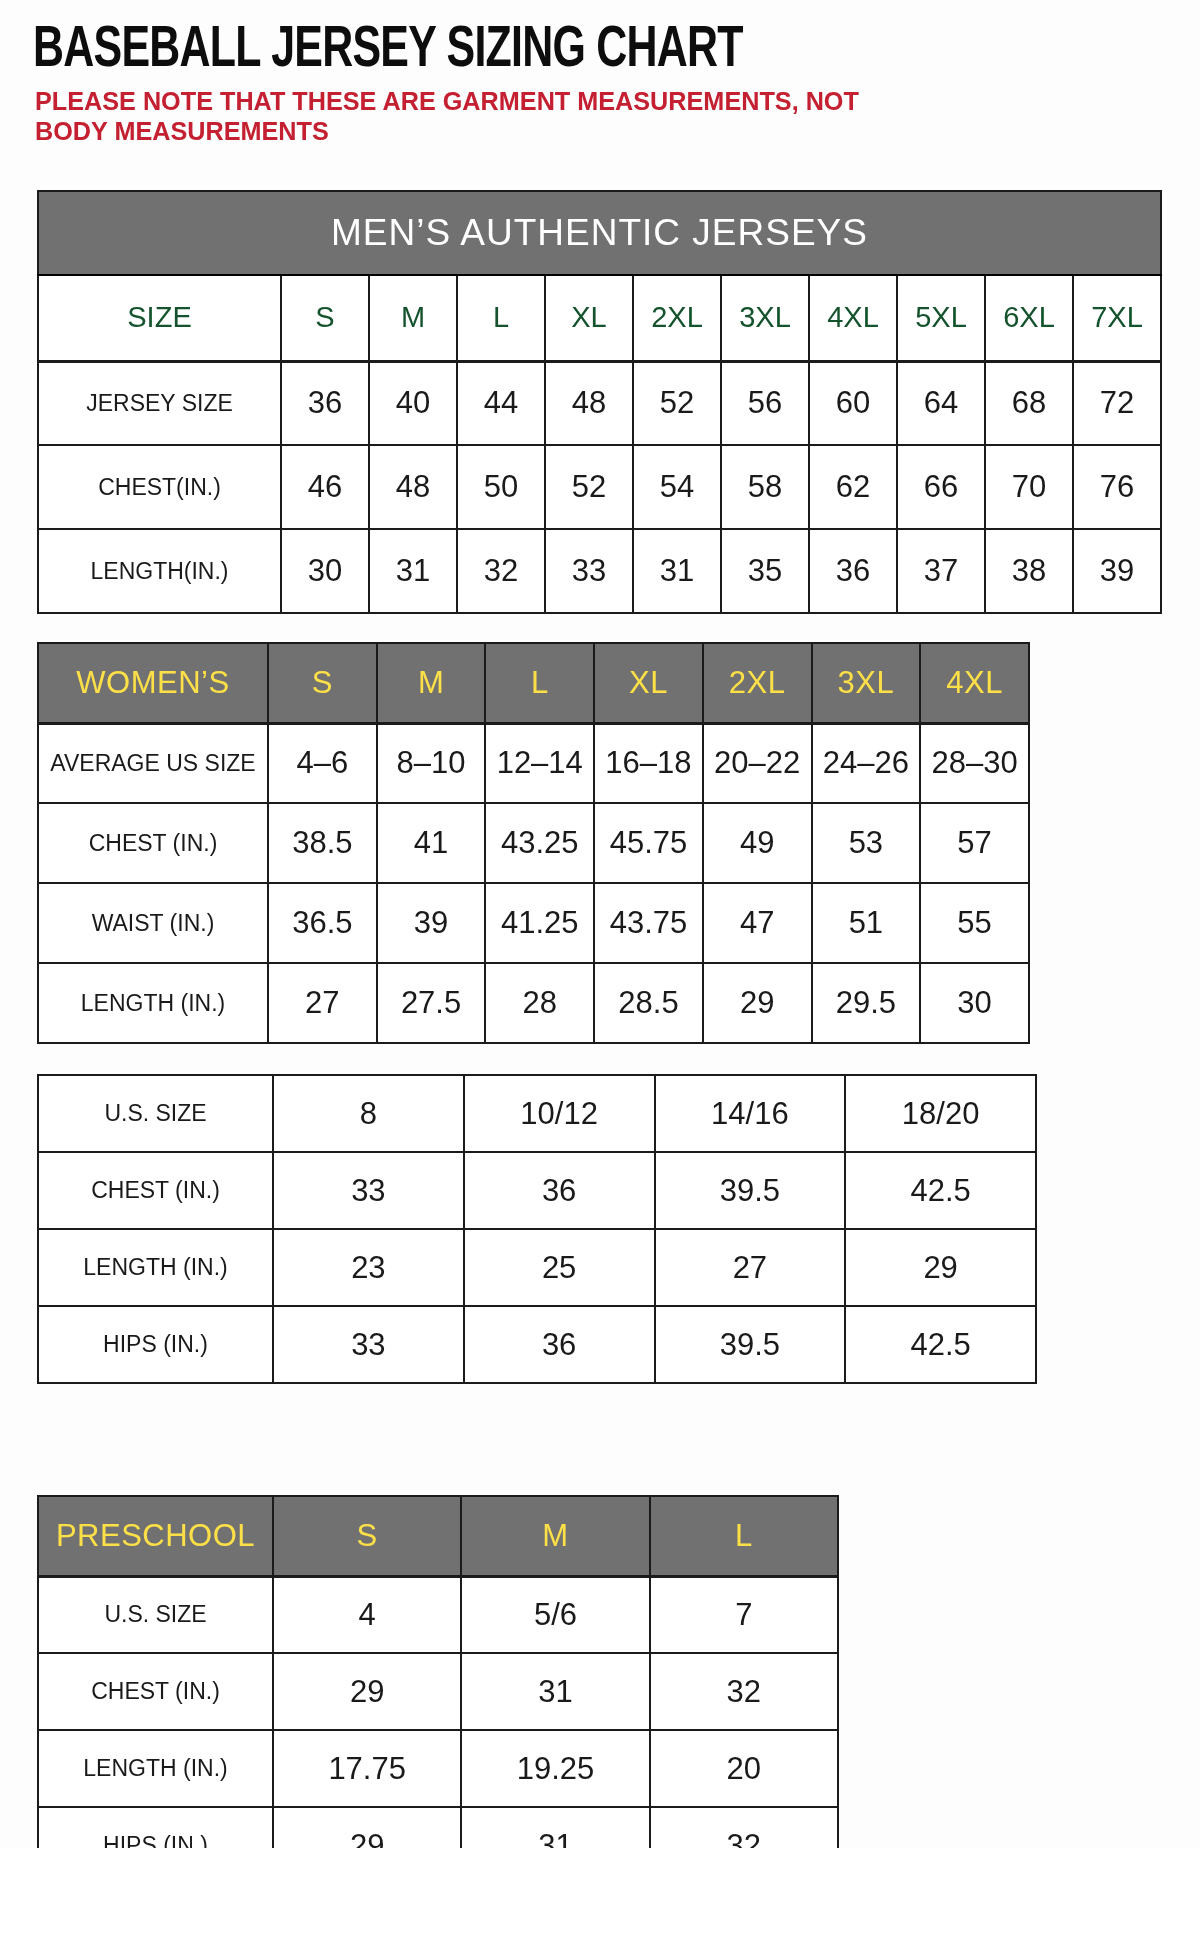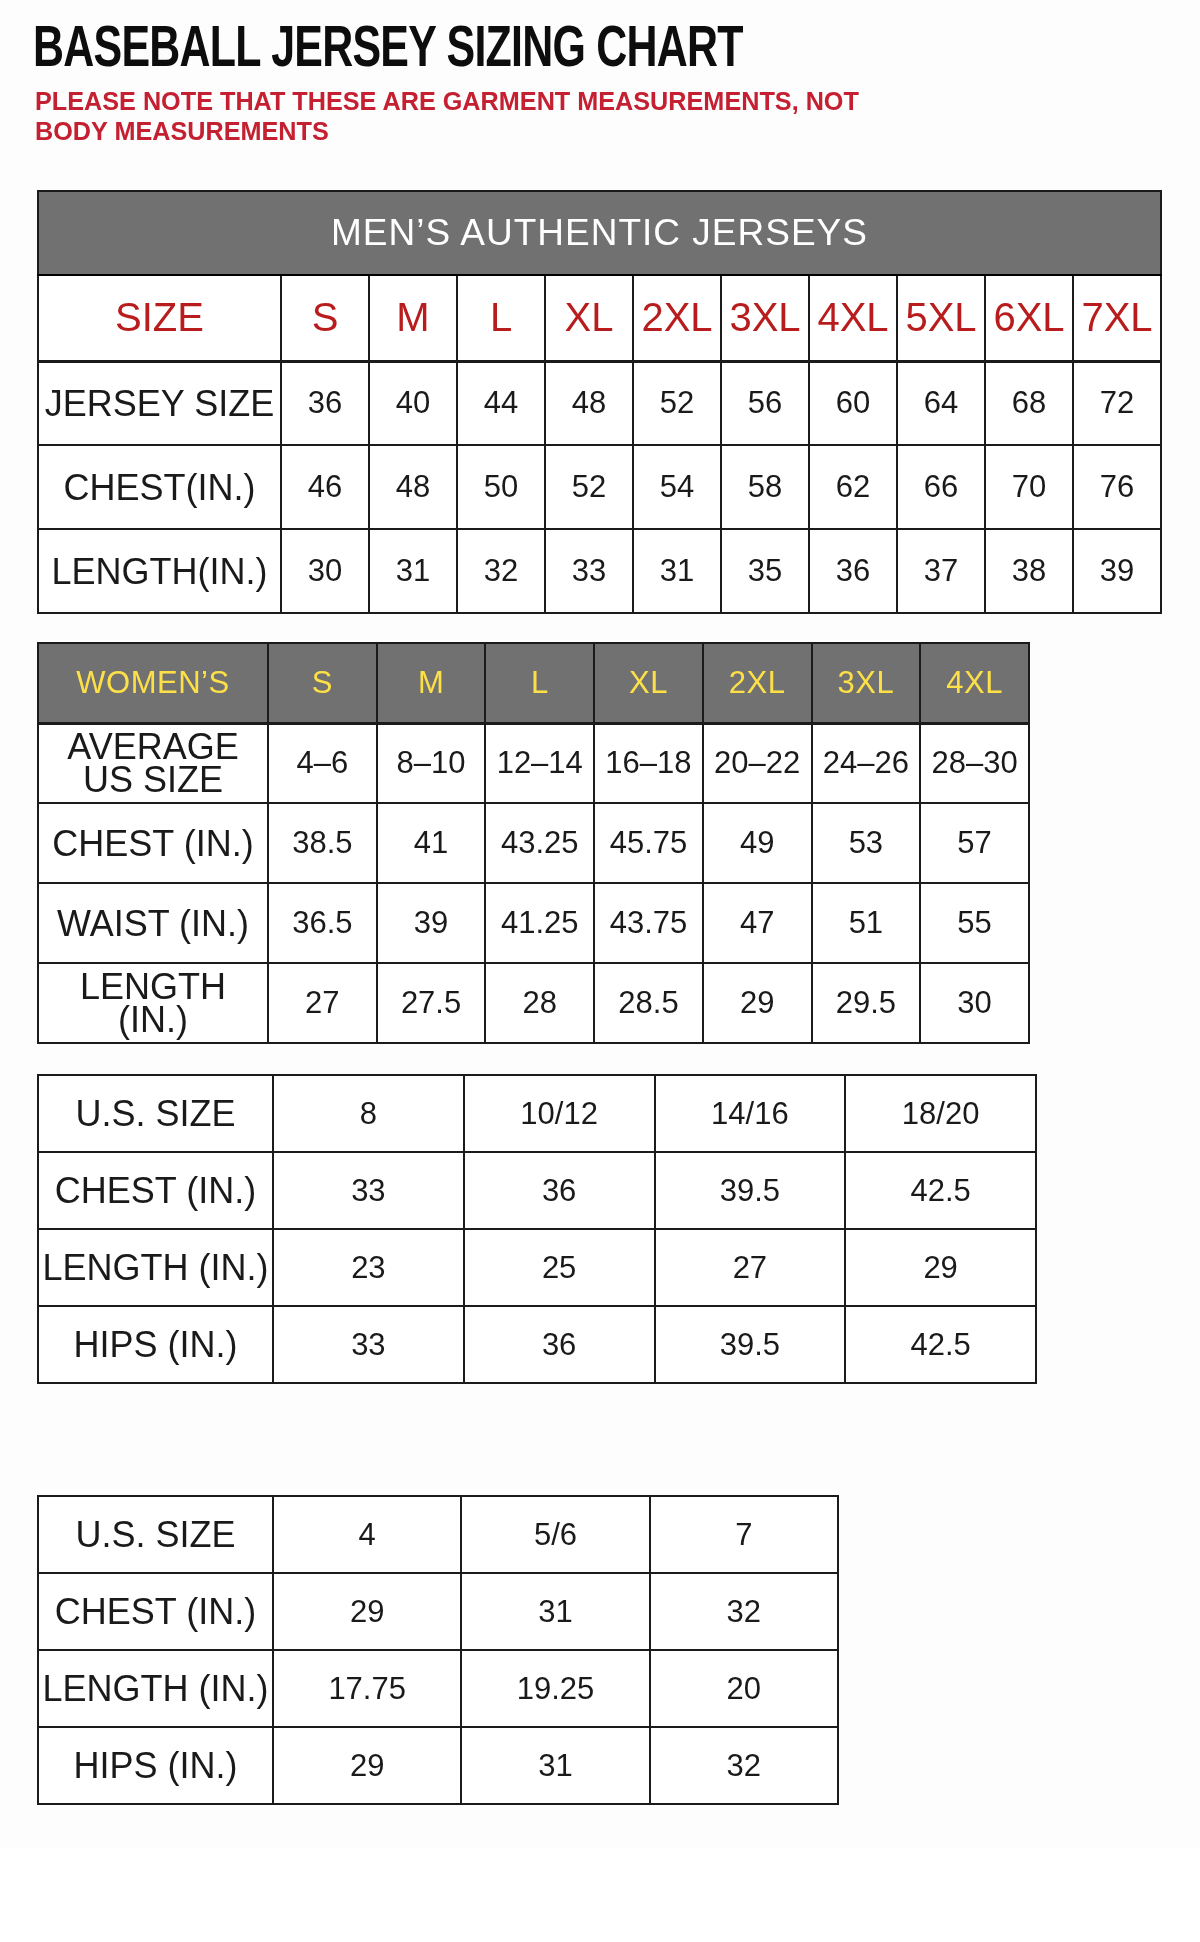--- a/index.html
+++ b/index.html
@@ -47,25 +47,25 @@
     background:#717171;color:#ffffff;
     font-size:37px;font-weight:400;letter-spacing:1px;
     height:82px;border-bottom:2px solid #000000;
   }
   tr.header-row th{font-weight:400;}
   tr.header-row.gray th{
     background:#717171;color:#fde047;font-size:31px;letter-spacing:0.5px;
     border-bottom:3px solid #1b1b1b;
   }
   tr.header-row.plain th{
-    background:#ffffff;color:#b91c1c;font-size:40px;
+    background:#ffffff;color:#14532d;font-size:29px;
     border-bottom:3px solid #1b1b1b;
   }
   table.sizing td{font-size:31px;}
-  table.sizing td.lbl{font-size:36px;line-height:33px;}
+  table.sizing td.lbl{font-size:23px;line-height:33px;}
 
   
   #t0{left:37px;top:190px;width:1125px;}
   #t0 col.col-label{width:243px;}
   #t0 tr.header-row{height:86px;}
   #t0 tbody tr.data-row{height:84px;}
 
   
   #t1{left:37px;top:642px;width:993px;}
   #t1 col.col-label{width:230px;}
@@ -270,20 +270,26 @@
     </table>
 
   <table class="sizing" id="t3">
       <colgroup>
         <col class="col-label">
         <col class="col-data">
         <col class="col-data">
         <col class="col-data">
       </colgroup>
       <tbody>
+        <tr class="header-row gray">
+          <th>PRESCHOOL</th>
+          <th>S</th>
+          <th>M</th>
+          <th>L</th>
+        </tr>
         <tr class="data-row">
           <td class="lbl">U.S. SIZE</td>
           <td>4</td>
           <td>5/6</td>
           <td>7</td>
         </tr>
         <tr class="data-row">
           <td class="lbl">CHEST (IN.)</td>
           <td>29</td>
           <td>31</td>

